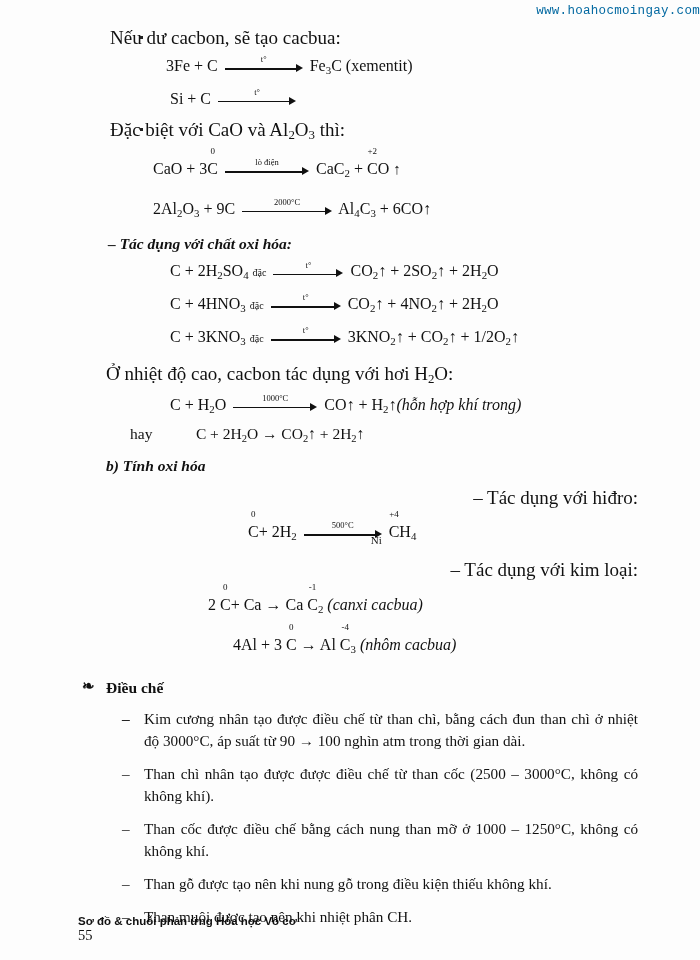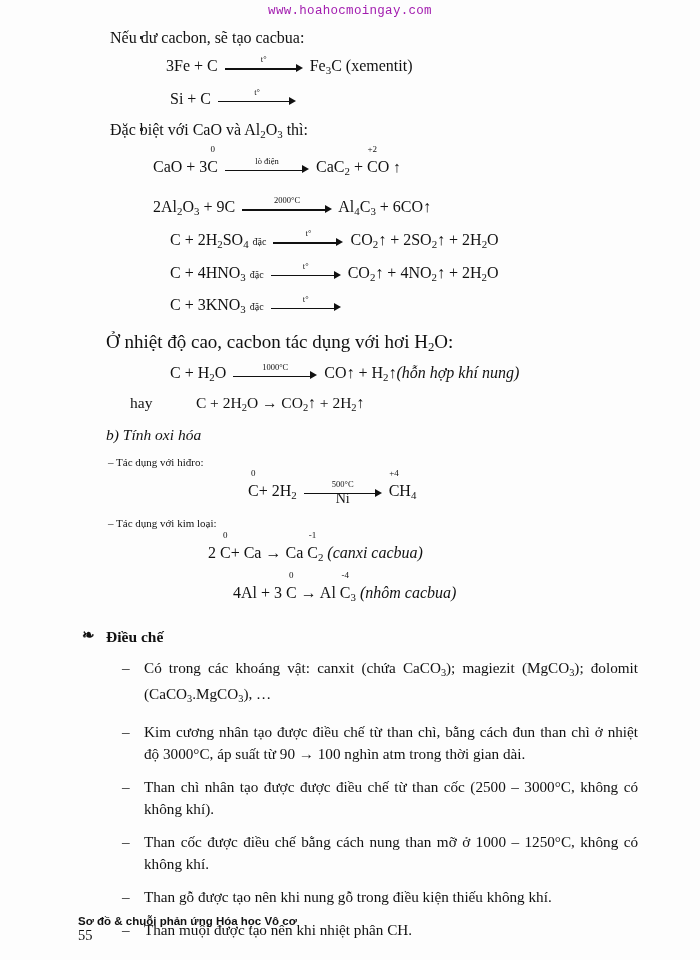--- a/index.html
+++ b/index.html
@@ -12,36 +12,36 @@
     height: 960px;
     background: #fdfdfd;
     font-family: "Liberation Serif", "DejaVu Serif", serif;
     color: #111111;
     overflow: hidden;
   }
   .site-url {
     position: absolute;
     top: 4px;
     left: 0; right: 0;
-    text-align: center;
+    text-align: right;
     font-family: "Liberation Mono", "DejaVu Sans Mono", monospace;
     font-size: 12.5px;
-    color: #a21caf;
+    color: #0369a1;
     letter-spacing: 0.3px;
   }
   .body-area {
     position: absolute;
     top: 25px;
     left: 78px;
     width: 560px;
   }
   .bullet-row {
     position: relative;
     padding-left: 32px;
-    font-size: 16px;
+    font-size: 19px;
     line-height: 20px;
     margin-top: 3px;
   }
   .bullet-row .sq {
     position: absolute;
     left: 62px;
     top: 8px;
     width: 3px; height: 3px;
     background: #222;
   }
@@ -58,38 +58,39 @@
   .eq.i5 { padding-left: 130px; }
   .eq.i6 { padding-left: 155px; }
   .dash-head {
     font-size: 15.5px;
     font-style: italic;
     font-weight: bold;
     margin-top: 12px;
     padding-left: 30px;
   }
   .dash-head2 {
-    font-size: 11px;
+    font-size: 19px;
     margin-top: 12px;
     padding-left: 30px;
+    text-align: right;
   }
   .plain {
     font-size: 19px;
     margin-top: 11px;
     padding-left: 28px;
   }
   .hay-line {
     font-size: 15.5px;
     margin-top: 6px;
     padding-left: 28px;
   }
   .hay-line .lbl { display: inline-block; width: 62px; margin-left: 24px; }
   .sec-head {
     font-size: 15.5px;
-    font-weight: normal;
+    font-weight: bold;
     font-style: italic;
     margin-top: 13px;
     padding-left: 28px;
   }
   .dieu-che {
     position: relative;
     font-size: 15.5px;
     font-weight: bold;
     margin-top: 20px;
     padding-left: 28px;
@@ -147,22 +148,22 @@
     top: -6px;
     text-align: center;
     font-size: 8.5px;
     line-height: 10px;
     white-space: nowrap;
   }
   .arrow .below {
     position: absolute;
     left: 0; right: 0;
     top: 9px;
-    text-align: center;
-    font-size: 14px;
+    text-align: right;
+    font-size: 11px;
     line-height: 10px;
     white-space: nowrap;
   }
   .arrow.w70 { width: 70px; }
   .arrow.w78 { width: 78px; }
   .arrow.w84 { width: 84px; }
   .arrow.w90 { width: 90px; }
   
   .ox {
     position: relative;
@@ -245,20 +246,21 @@
 
     <div class="eq i3" style="margin-top:14px;">
       <span>2Al<sub>2</sub>O<sub>3</sub> + 9C</span>
       <span class="arrow w90">
         <span class="above">2000°C</span>
         <span class="shaft"></span><span class="head"></span>
       </span>
       <span>Al<sub>4</sub>C<sub>3</sub> + 6CO↑</span>
     </div>
 
+    <div class="dash-head">– Tác dụng với chất oxi hóa:</div>
 
     <div class="eq i2">
       <span>C + 2H<sub>2</sub>SO<sub>4</sub> <span style="font-size:10px;">đặc</span></span>
       <span class="arrow w70">
         <span class="above">t°</span>
         <span class="shaft"></span><span class="head"></span>
       </span>
       <span>CO<sub>2</sub>↑ + 2SO<sub>2</sub>↑ + 2H<sub>2</sub>O</span>
     </div>
 
@@ -270,31 +272,32 @@
       </span>
       <span>CO<sub>2</sub>↑ + 4NO<sub>2</sub>↑ + 2H<sub>2</sub>O</span>
     </div>
 
     <div class="eq i2">
       <span>C + 3KNO<sub>3</sub> <span style="font-size:10px;">đặc</span></span>
       <span class="arrow w70">
         <span class="above">t°</span>
         <span class="shaft"></span><span class="head"></span>
       </span>
+      <span>3KNO<sub>2</sub>↑ + CO<sub>2</sub>↑ + 1/2O<sub>2</sub>↑</span>
     </div>
 
     <div class="plain">Ở nhiệt độ cao, cacbon tác dụng với hơi H<sub>2</sub>O:</div>
 
     <div class="eq i2">
       <span>C + H<sub>2</sub>O</span>
       <span class="arrow w84">
         <span class="above">1000°C</span>
         <span class="shaft"></span><span class="head"></span>
       </span>
-      <span>CO↑ + H<sub>2</sub>↑<span class="ital">(hỗn hợp khí nung)</span></span>
+      <span>CO↑ + H<sub>2</sub>↑<span class="ital">(hỗn hợp khí trong)</span></span>
     </div>
 
     <div class="hay-line">
       <span class="lbl">hay</span>
       <span>C + 2H<sub>2</sub>O → CO<sub>2</sub>↑ + 2H<sub>2</sub>↑</span>
     </div>
 
     <div class="sec-head">b) Tính oxi hóa</div>
 
     <div class="dash-head2">– Tác dụng với hiđro:</div>
@@ -321,21 +324,20 @@
       <span class="ital">(nhôm cacbua)</span>
     </div>
 
     <div class="dieu-che">
       <span class="flourish">❧</span>
       <span>Điều chế</span>
     </div>
 
     <div class="para">
       <span class="d">–</span>
-      <span>Có trong các khoáng vật: canxit (chứa CaCO<sub>3</sub>); magiezit (MgCO<sub>3</sub>); đolomit (CaCO<sub>3</sub>.MgCO<sub>3</sub>), …</span>
     </div>
 
     <div class="para">
       <span class="d">–</span>
       <span>Kim cương nhân tạo được điều chế từ than chì, bằng cách đun than chì ở nhiệt độ 3000°C, áp suất từ 90 → 100 nghìn atm trong thời gian dài.</span>
     </div>
 
     <div class="para">
       <span class="d">–</span>
       <span>Than chì nhân tạo được được điều chế từ than cốc (2500 – 3000°C, không có không khí).</span>

